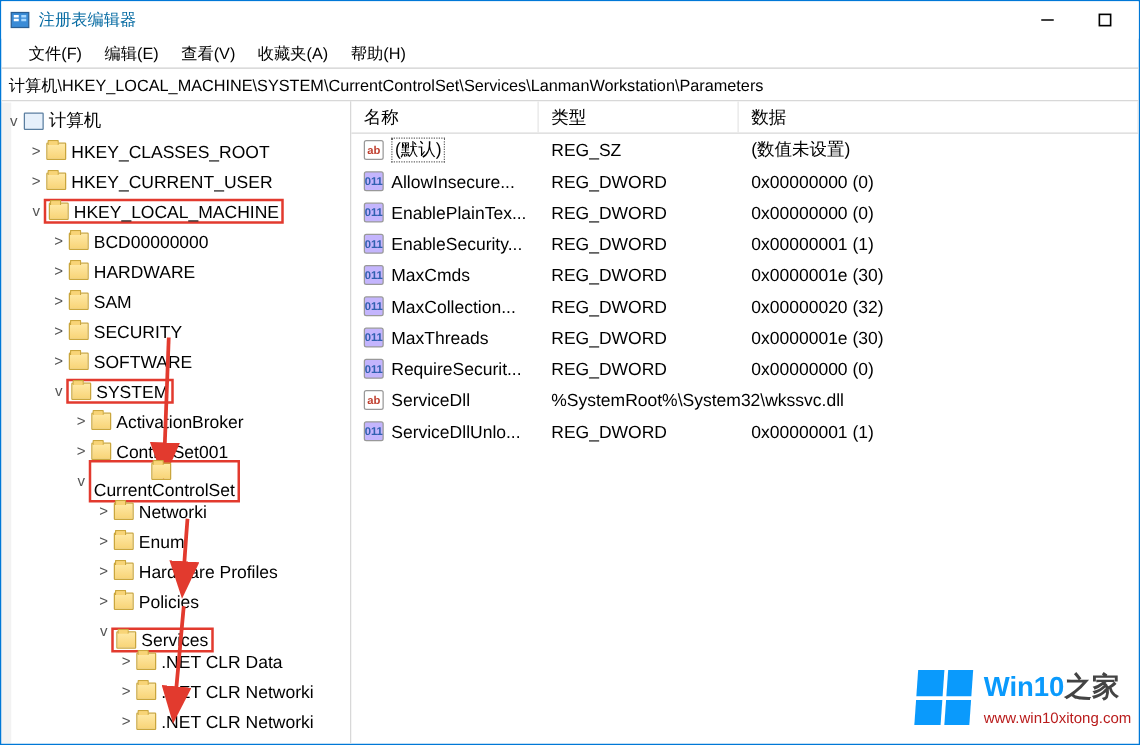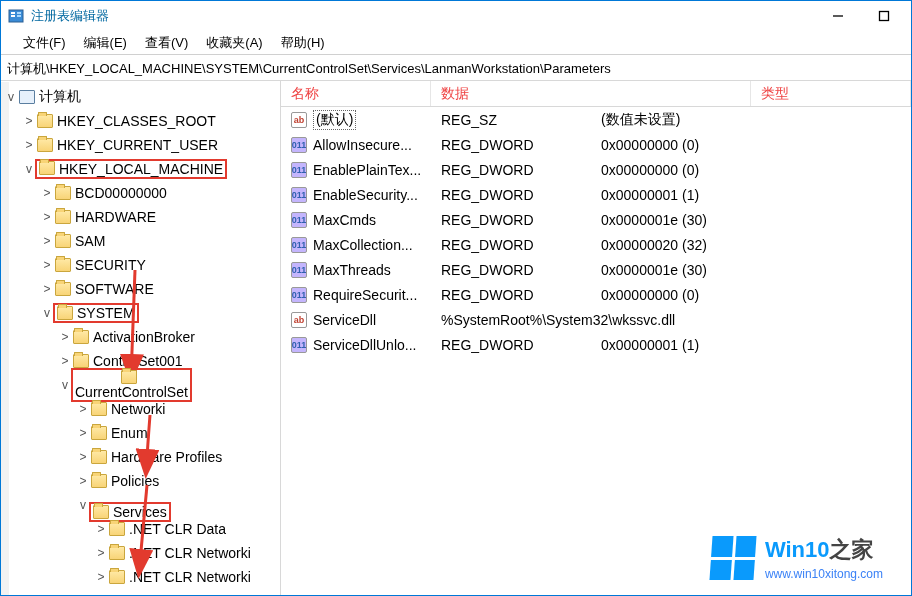--- a/index.html
+++ b/index.html
@@ -99,21 +99,21 @@
       border: 2px solid #e23a2e;
       padding: 0 2px;
       margin-left: -2px;
     }
     
     .vhead {
       height: 26px;
       display: flex; align-items: center;
       border-bottom: 1px solid #d8d8d8;
       font-size: 14px;
-      color: #ef4444;
+      color: #000000;
     }
     .vhead .col { padding-left: 10px; border-right: 1px solid #e6e6e6; height: 100%; display:flex; align-items:center; }
     .col-name { width: 150px; }
     .col-type { width: 160px; }
     .col-data { flex: 1; }
     .vrow {
       display: flex; align-items: center;
       height: 25px; font-size: 14px;
       color: #000;
     }
@@ -124,32 +124,32 @@
       font-size: 9px; font-weight: bold;
       border: 1px solid #999; border-radius: 2px;
     }
     .vicon-str { color: #c04030; background: #fff; }
     .vicon-bin { color: #3060b0; background: #c4b5fd; }
     .dotted { border: 1px dotted #666; padding: 0 2px; }
     
     .arrow { position: absolute; pointer-events: none; }
     
     .wm {
-      position: absolute; right: 28px; bottom: 14px;
+      position: absolute; right: 6px; bottom: 14px;
       display: flex; align-items: center; gap: 10px;
     }
     .wm-win {
       width: 44px; height: 44px;
       display: grid; grid-template-columns: 1fr 1fr; grid-template-rows: 1fr 1fr;
       gap: 3px; transform: skewX(-4deg);
     }
     .wm-win div { background: #0a9afc; }
     .wm-txt1 { font-size: 22px; font-weight: 600; color: #444; }
     .wm-txt1 b { color: #0a9afc; font-weight: 700; }
-    .wm-txt2 { font-size: 12px; color: #3b82f6; margin-top: 2px; text-align: right; }
+    .wm-txt2 { font-size: 12px; color: #b91c1c; margin-top: 2px; text-align: right; }
     
     .leftstrip { position:absolute; left:0; top:81px; bottom:0; width:8px; background:#222; opacity:.06; }
   </style>
 </head>
 <body>
 
 <div class="titlebar">
   <span class="ticon">
     <svg width="16" height="16" viewBox="0 0 16 16">
         <rect x="1" y="2" width="14" height="12" fill="#3a8bd6" stroke="#2a5e93"></rect>
@@ -224,21 +224,21 @@
         <span class="fold"></span>
         <span>HKEY_CLASSES_ROOT</span>
       </div>
       <div class="tnode" style="padding-left: 20px;">
         <span class="twi">&gt;</span>
         <span class="fold"></span>
         <span>HKEY_CURRENT_USER</span>
       </div>
       <div class="tnode" style="padding-left: 20px;">
         <span class="twi">v</span>
-        <span class="hl-red" style="display: inline-flex; align-items: flex-start;">
+        <span class="hl-red" style="display: inline-flex; align-items: center;">
           <span class="fold"></span>
           <span>HKEY_LOCAL_MACHINE</span>
         </span>
       </div>
       <div class="tnode" style="padding-left: 38px;">
         <span class="twi">&gt;</span>
         <span class="fold"></span>
         <span>BCD00000000</span>
       </div>
       <div class="tnode" style="padding-left: 38px;">
@@ -325,22 +325,22 @@
       <div class="tnode" style="padding-left: 92px;">
         <span class="twi">&gt;</span>
         <span class="fold"></span>
         <span>.NET CLR Networki</span>
       </div>
     </div>
 
   <div class="values">
     <div class="vhead">
       <div class="col col-name">名称</div>
+      <div class="col col-type">类型</div>
       <div class="col col-data">数据</div>
-      <div class="col col-type">类型</div>
     </div>
     <div id="vlist">
         <div class="vrow">
           <div class="col col-name" style="display: flex; align-items: center;">
             <span class="vicon vicon-str">ab</span>
             <span class="dotted">(默认)</span>
           </div>
           <div class="col col-type">REG_SZ</div>
           <div class="col col-data">(数值未设置)</div>
         </div>

